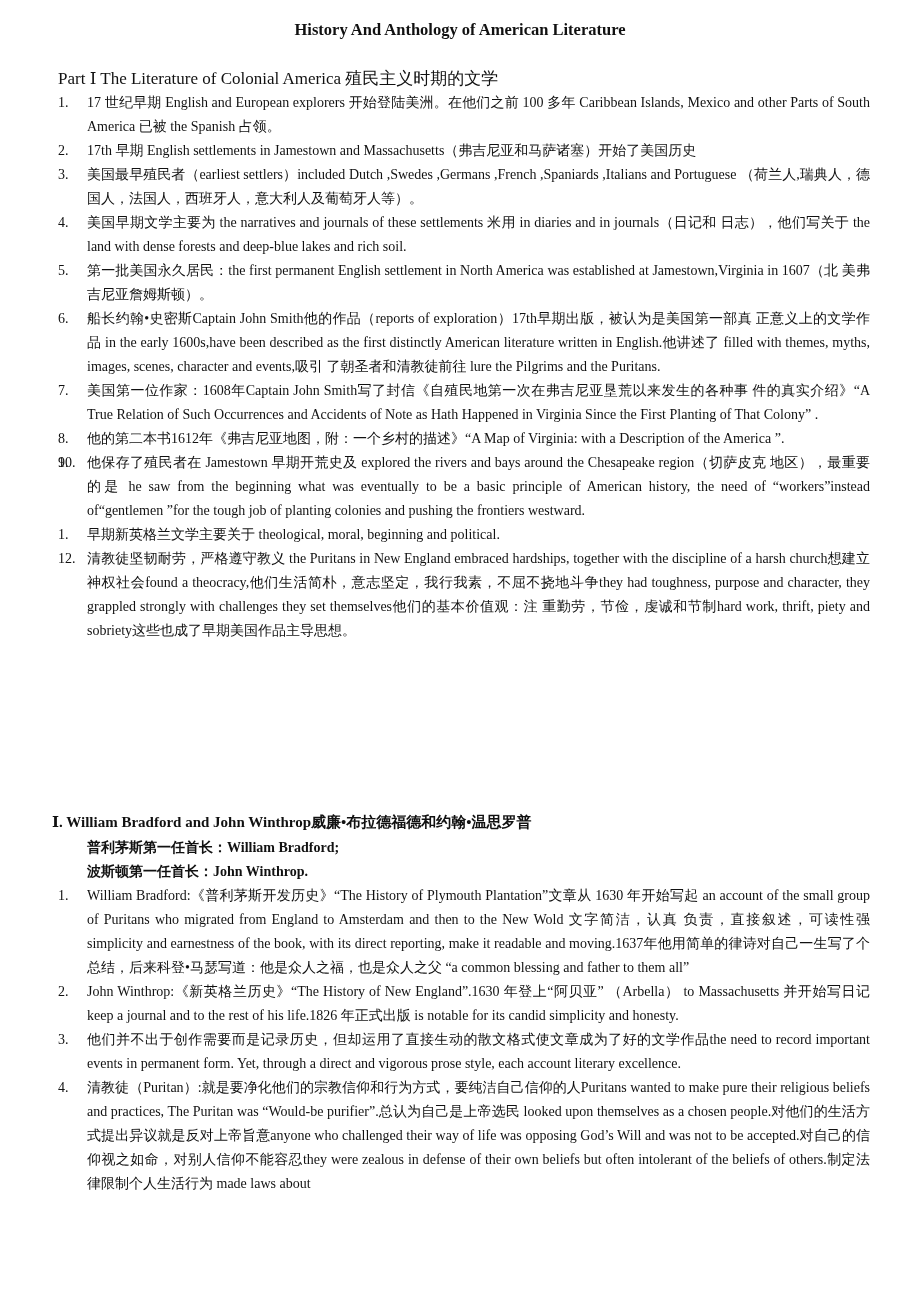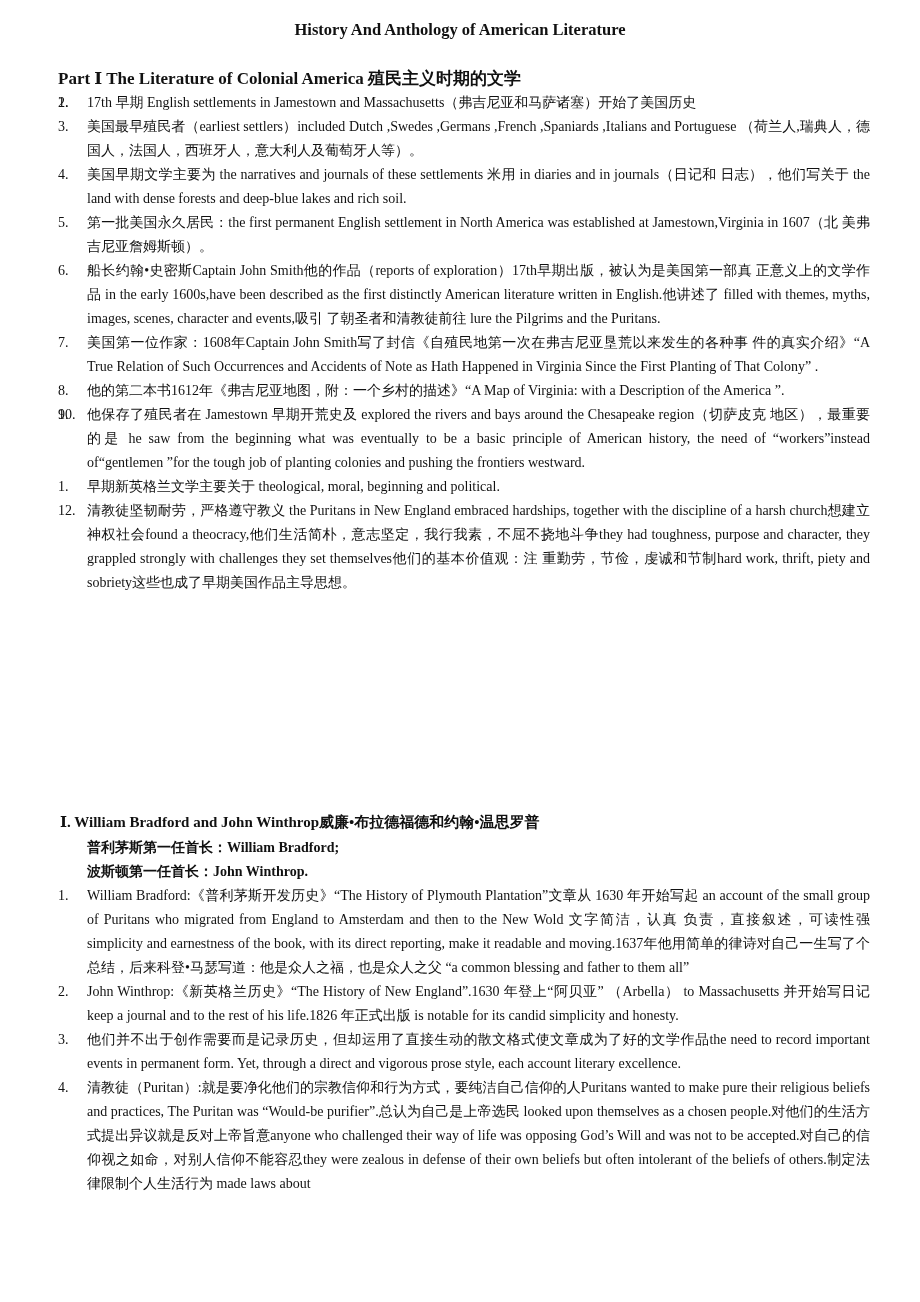--- a/index.html
+++ b/index.html
@@ -30,21 +30,21 @@
       top: 20px;
       text-align: center;
       font-weight: bold;
       font-size: 16.5px;
       letter-spacing: 0;
     }
     .part-heading {
       position: absolute;
       left: 58px;
       top: 67px;
-      font-weight: bold;
+      font-weight: normal;
       font-size: 17px;
       white-space: nowrap;
     }
     .list {
       position: absolute;
       left: 0;
       width: 920px;
     }
     .item {
       position: relative;
@@ -57,21 +57,21 @@
     .item .num {
       position: absolute;
       left: 58px;
       top: 0;
     }
     .item.two-digit .num {
       left: 58px;
     }
     .section-heading {
       position: absolute;
-      left: 60px;
+      left: 52px;
       top: 813px;
       font-weight: bold;
       font-size: 15px;
       white-space: nowrap;
     }
     .sub-line {
       position: absolute;
       left: 87px;
       font-size: 14px;
       line-height: 24px;
@@ -84,20 +84,21 @@
 
 <div class="page">
 
   <div class="doc-title">History And Anthology of American Literature</div>
 
   <div class="part-heading">Part Ⅰ  The Literature of Colonial America 殖民主义时期的文学</div>
 
   <div class="list" style="top: 91px;">
     <div class="item">
       <span class="num">1.</span>
+      <span>17 世纪早期  English and European explorers 开始登陆美洲。在他们之前  100 多年  Caribbean Islands, Mexico and other Parts of South America 已被  the Spanish 占领。</span>
     </div>
     <div class="item">
       <span class="num">2.</span>
       <span>17th 早期  English settlements in Jamestown and Massachusetts（弗吉尼亚和马萨诸塞）开始了美国历史</span>
     </div>
     <div class="item">
       <span class="num">3.</span>
       <span>美国最早殖民者（earliest settlers）included Dutch ,Swedes ,Germans ,French ,Spaniards ,Italians and Portuguese （荷兰人,瑞典人，德国人，法国人，西班牙人，意大利人及葡萄牙人等）。</span>
     </div>
     <div class="item">

